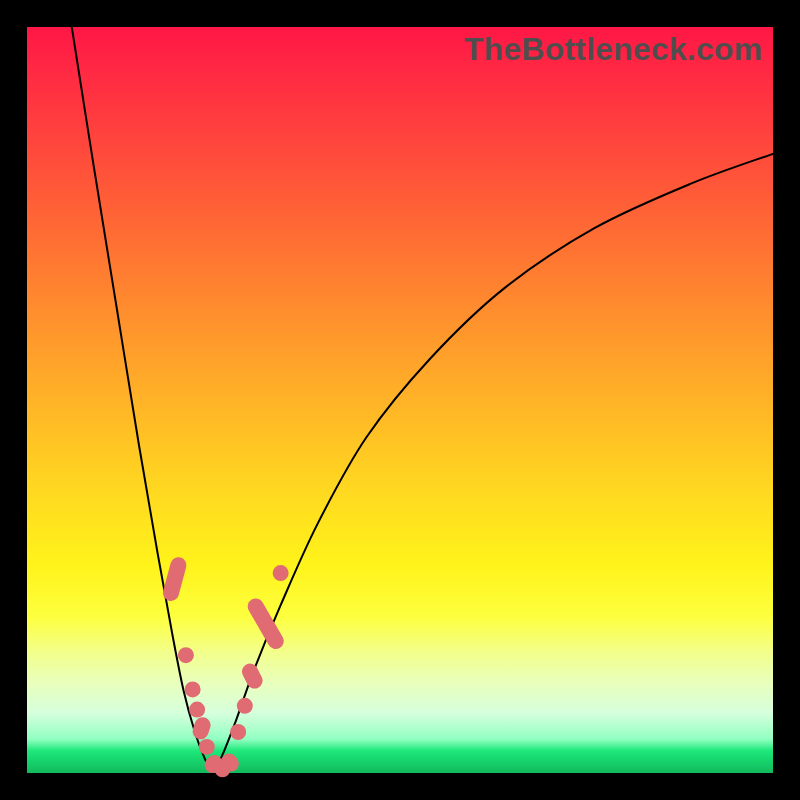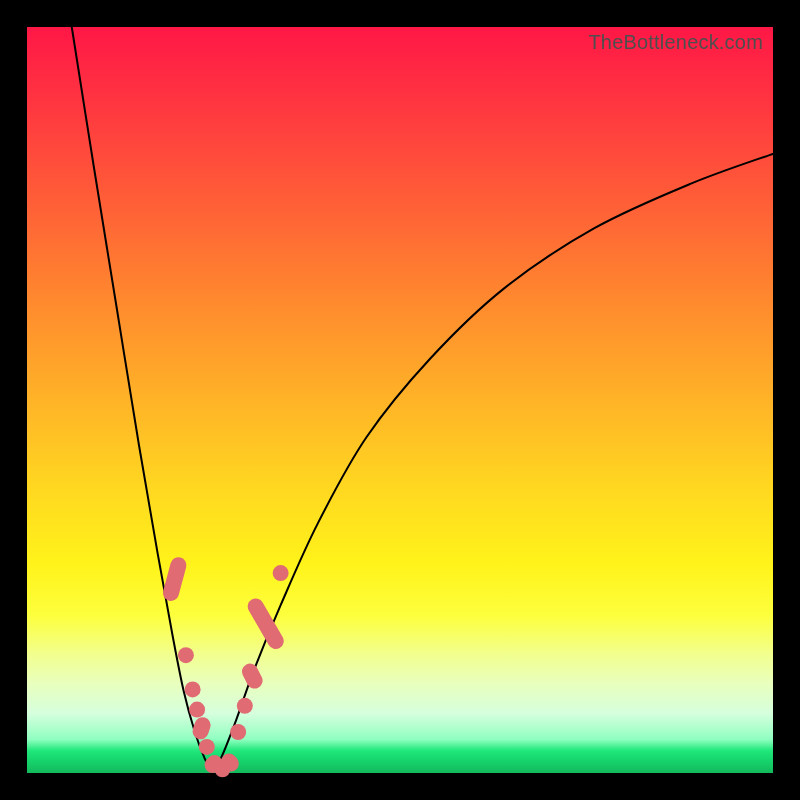--- a/index.html
+++ b/index.html
@@ -43,22 +43,22 @@
       #1fe87a 97%,
       #17d96f 98%,
       #13b95c 100%
     );
   }
   .watermark {
     position: absolute;
     top: 4px;
     right: 10px;
     color: #4e4e4e;
-    font-size: 20px;
-    font-weight: 400;
+    font-size: 32px;
+    font-weight: 700;
     letter-spacing: 0.2px;
     user-select: none;
   }
   svg.curve {
     position: absolute;
     top: 0;
     left: 0;
     width: 746px;
     height: 746px;
     overflow: visible;

